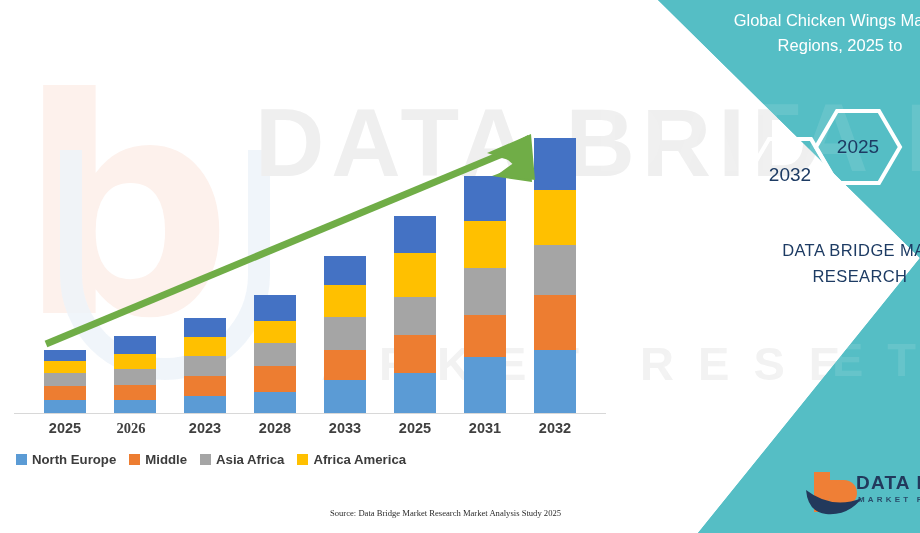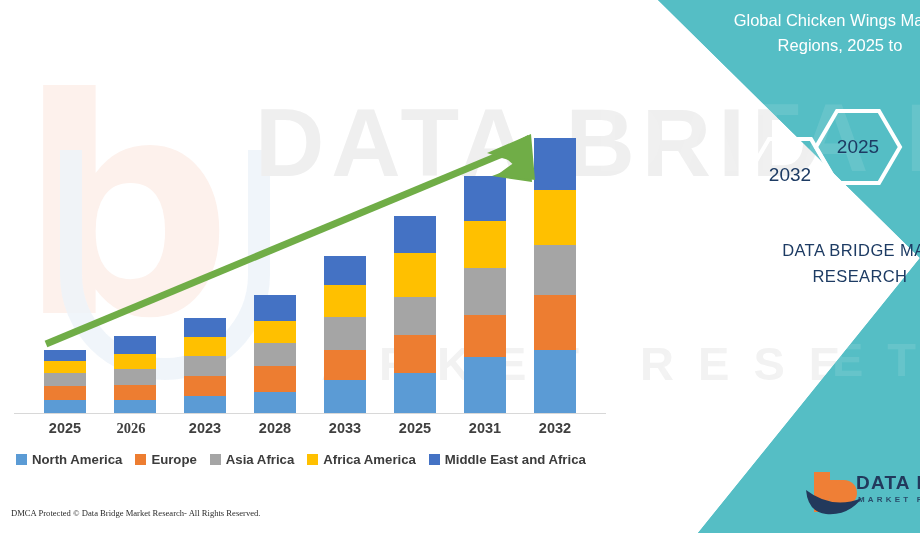--- a/index.html
+++ b/index.html
@@ -212,42 +212,38 @@
       <div class="axis-label" style="left: 240px;">2028</div>
       <div class="axis-label" style="left: 310px;">2033</div>
       <div class="axis-label" style="left: 380px;">2025</div>
       <div class="axis-label" style="left: 450px;">2031</div>
       <div class="axis-label" style="left: 520px;">2032</div>
     </div>
 
   <div class="legend" id="legend">
       <div class="legend-item">
         <span class="swatch" style="background: rgb(91, 155, 213);"></span>
-        <span>North America</span>
+        <span>North Europe</span>
       </div>
       <div class="legend-item">
         <span class="swatch" style="background: rgb(237, 125, 49);"></span>
-        <span>Europe</span>
+        <span>Middle</span>
       </div>
       <div class="legend-item">
         <span class="swatch" style="background: rgb(165, 165, 165);"></span>
         <span>Asia Africa</span>
       </div>
       <div class="legend-item">
         <span class="swatch" style="background: rgb(255, 192, 0);"></span>
         <span>Africa America</span>
       </div>
-      <div class="legend-item">
-        <span class="swatch" style="background: rgb(68, 114, 196);"></span>
-        <span>Middle East and Africa</span>
-      </div>
     </div>
 
   <div class="footer">
-    <span class="foot-dmca">DMCA Protected © Data Bridge Market Research-  All Rights Reserved.</span>
+    <span class="foot-src">Source:  Data Bridge Market Research  Market Analysis Study 2025</span>
   </div>
 
   <div class="panel">
     <svg class="panel-bg" viewBox="0 0 320 533" preserveAspectRatio="none">
       <polygon points="58,0 320,0 320,533 98,533 320,258 58,0" fill="#55bec5"></polygon>
       <polygon points="58,0 320,258 98,533 320,533 320,0" fill="#55bec5"></polygon>
     </svg>
     <div class="panel-wm">DATA BRIDGE</div>
     <div class="panel-wm2">MARKET RESEARCH</div>
 

